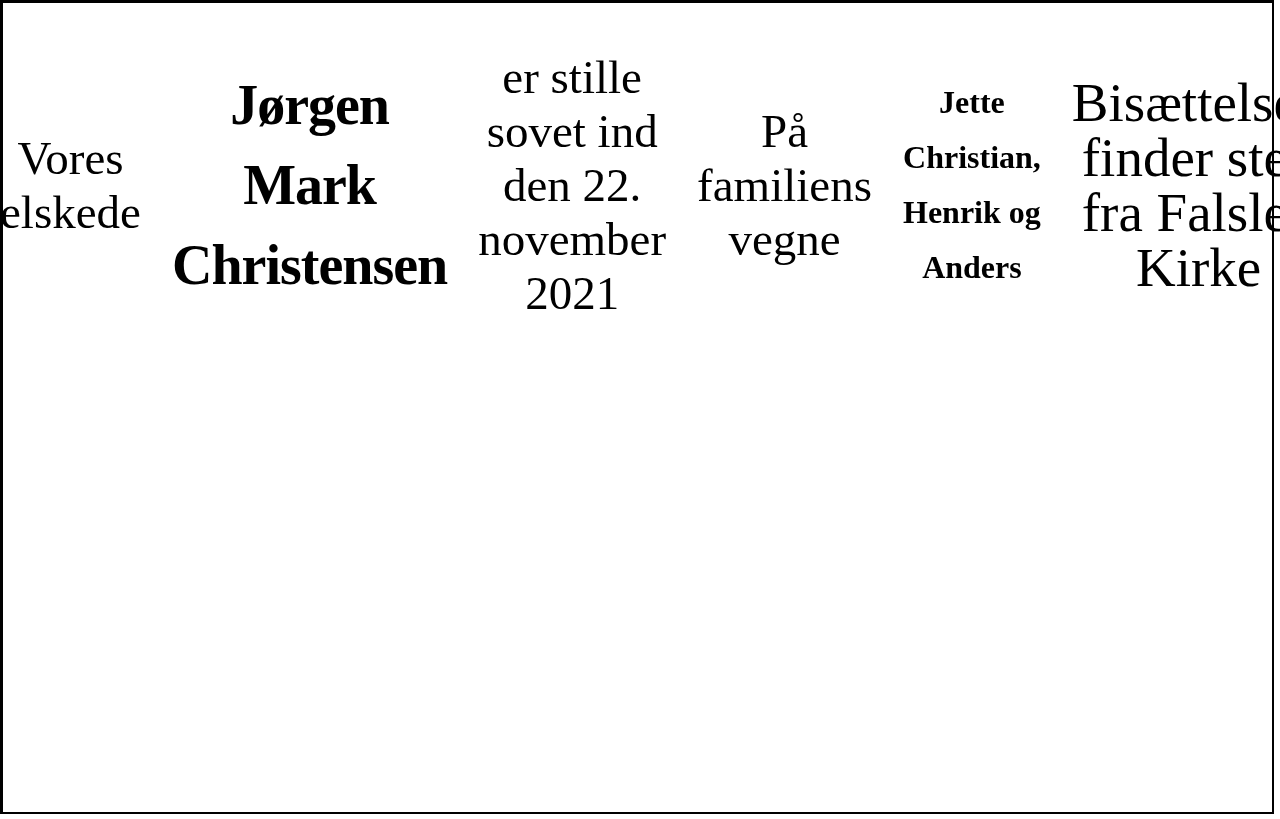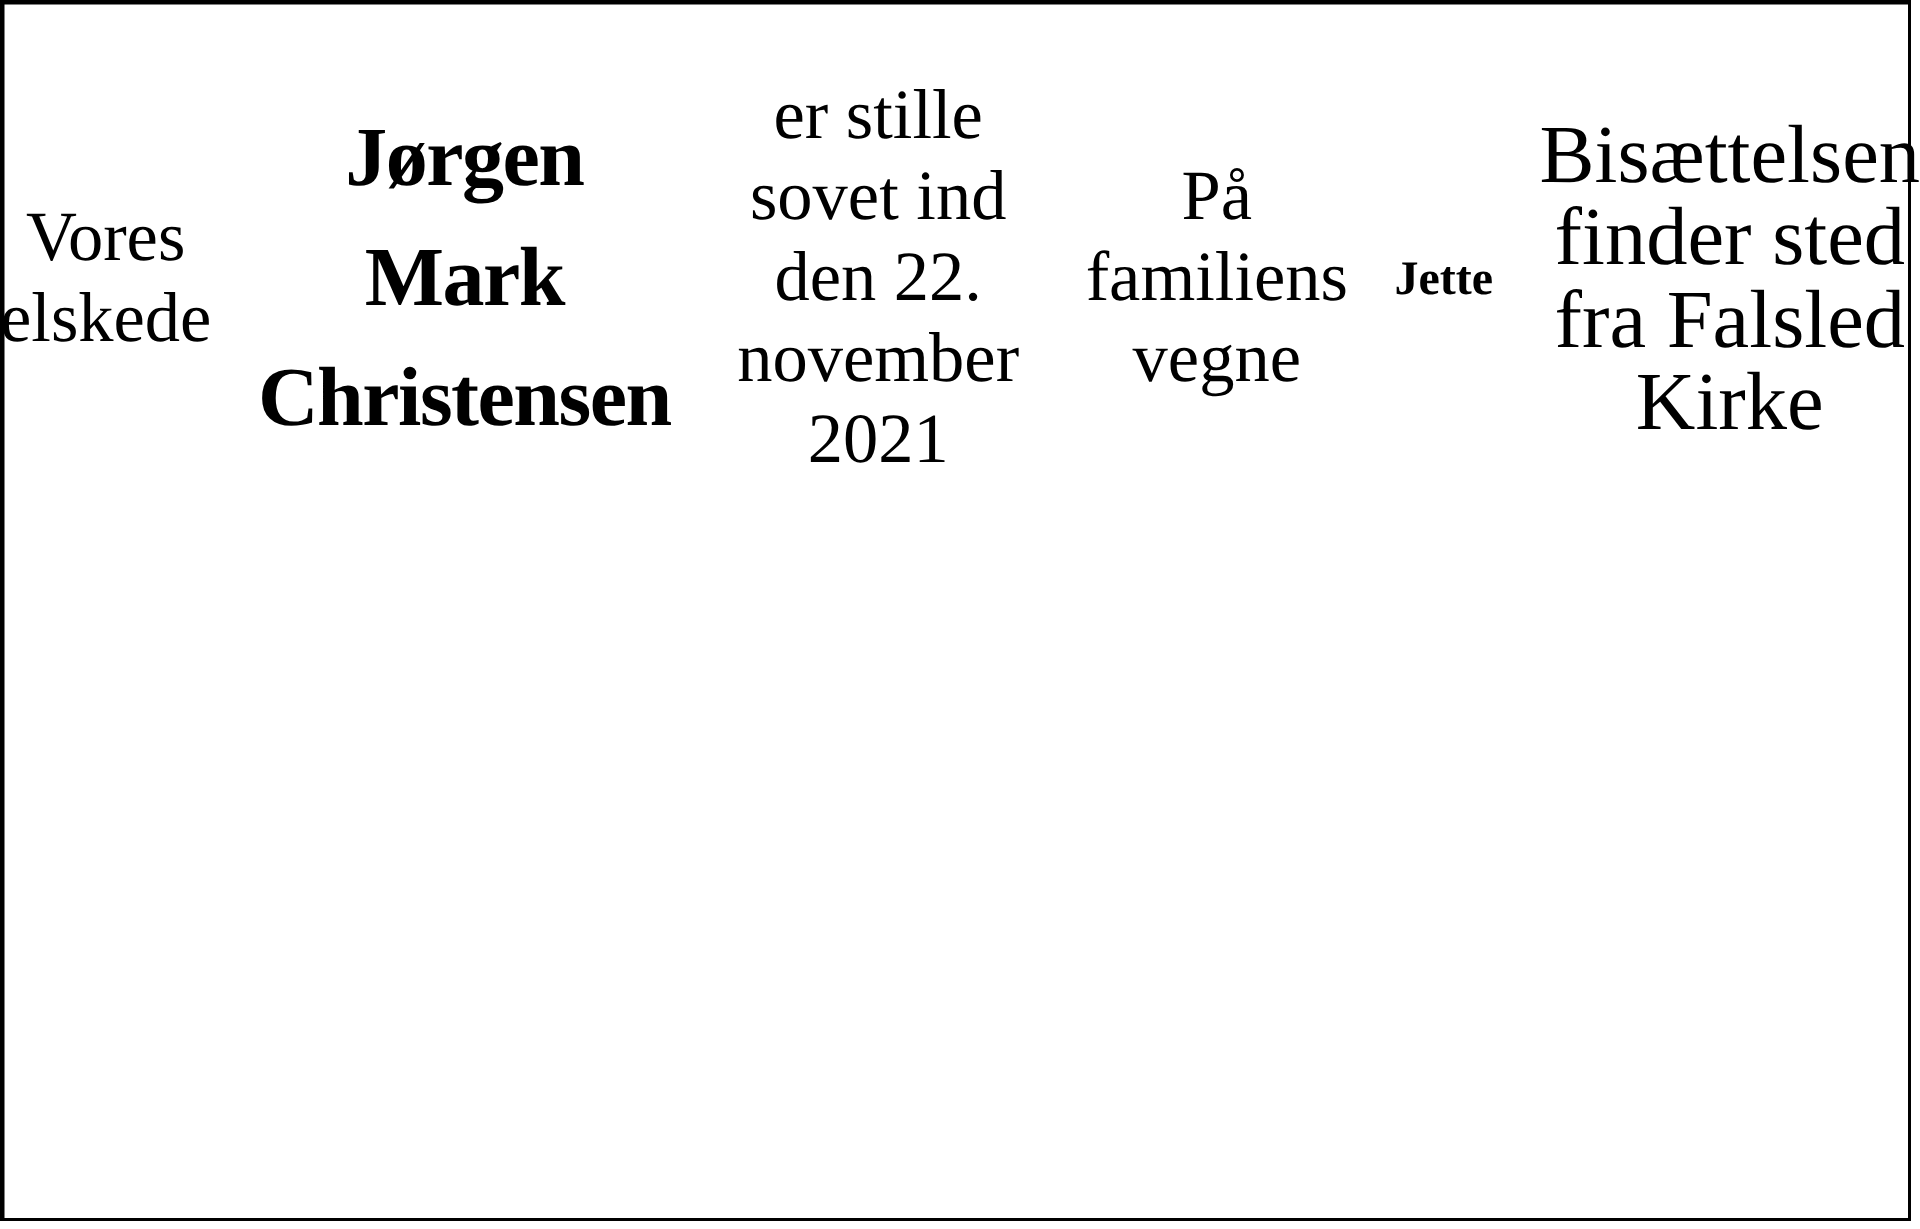--- a/index.html
+++ b/index.html
@@ -72,18 +72,19 @@
 
   <div class="deceased-name">Jørgen Mark Christensen</div>
 
 
   <div class="body-line">er stille sovet ind den 22. november 2021</div>
 
   <div class="body-line">På familiens vegne</div>
 
   <div class="signatures">
     <div>Jette</div>
+    <div>Christian, Henrik og Anders</div>
   </div>
 
   <div class="ceremony">
     <div>Bisættelsen finder sted fra Falsled Kirke</div>
   </div>
 </div>
 
 </body></html>

